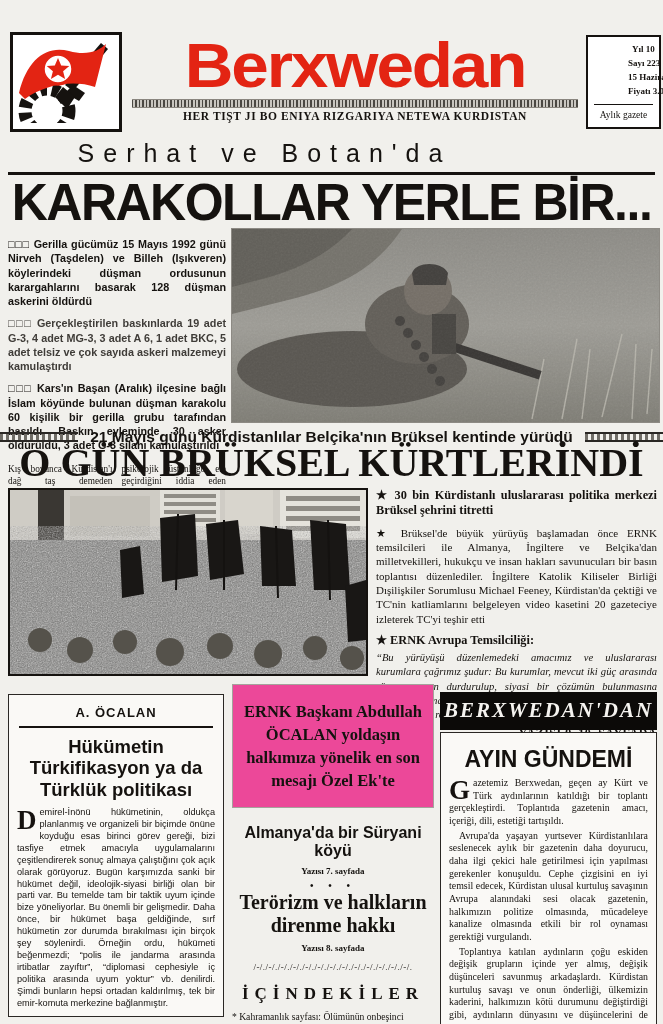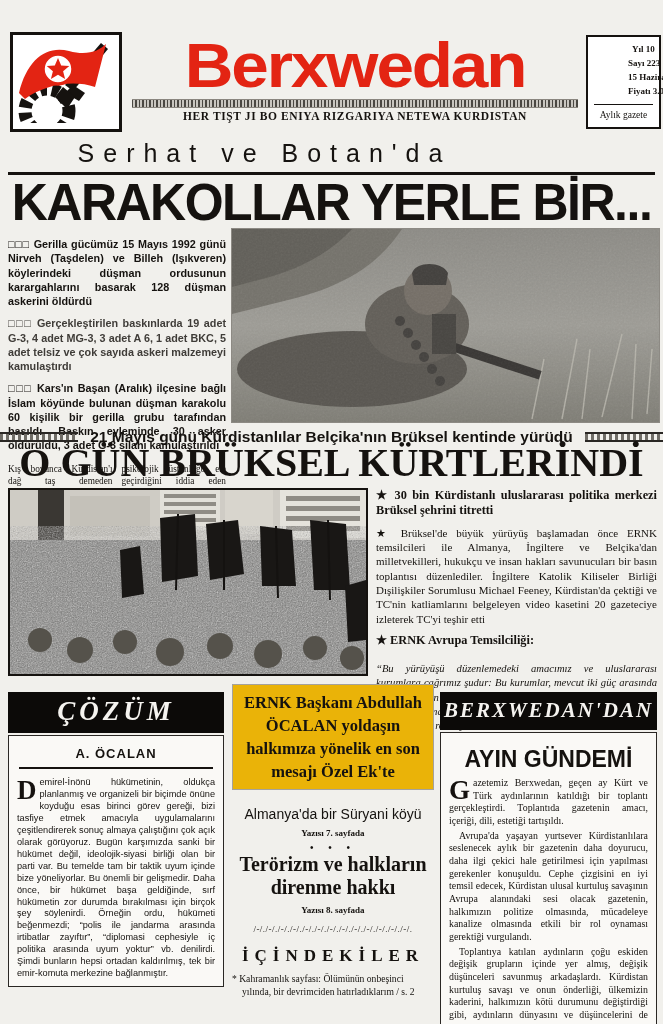--- a/index.html
+++ b/index.html
@@ -63,23 +63,23 @@
   .col1-box{border:1px solid #2a2724;background:#faf9f6;padding:8px 8px 6px;margin-top:2px;}
   .author{text-align:center;font-weight:bold;font-size:13px;letter-spacing:1px;margin-top:2px;}
   .author-rule{height:2px;background:#15120f;margin:6px 2px 8px;}
   .cozum-head{text-align:center;font-weight:bold;font-size:18.5px;line-height:1.15;margin-bottom:7px;}
   .cozum-body{font-size:9.2px;line-height:1.3;text-align:justify;}
   .cozum-body p{margin:0 0 0;}
   .dropcap{float:left;font-family:"Liberation Serif",serif;font-weight:bold;font-size:27px;
     line-height:.78;padding:3px 3px 0 0;}
 
   .col2{left:232px;top:684px;width:202px;text-align:center;}
-  .ernk-box{background:#eab308;border:1px solid #a5a29c;padding:6px 6px;
+  .ernk-box{background:#ec4899;border:1px solid #a5a29c;padding:15px 6px;
     font-family:"Liberation Serif",serif;font-weight:bold;font-size:16.5px;line-height:1.4;}
-  .c2-title1{font-weight:normal;font-size:14px;margin-top:16px;}
+  .c2-title1{font-weight:bold;font-size:16px;margin-top:16px;}
   .c2-ref{font-family:"Liberation Serif",serif;font-weight:bold;font-size:9px;margin-top:6px;}
   .c2-dots{font-size:10px;letter-spacing:6px;margin-top:4px;}
   .c2-title2{font-family:"Liberation Serif",serif;font-weight:bold;font-size:20px;line-height:1.15;margin-top:0;}
   .c2-divider{font-family:"Liberation Serif",serif;font-size:9px;letter-spacing:.5px;margin-top:9px;
     white-space:nowrap;overflow:hidden;}
   .c2-contents-title{font-family:"Liberation Serif",serif;font-weight:bold;font-size:17px;letter-spacing:6px;margin-top:12px;}
   .c2-list{text-align:left;font-family:"Liberation Serif",serif;font-size:9.6px;line-height:1.28;margin-top:7px;}
   .c2-item{padding-left:10px;text-indent:-10px;margin-bottom:1px;}
 
   .col3{left:440px;top:692px;width:217px;}
@@ -257,30 +257,30 @@
         <circle cx="258" cy="164" r="14"></circle>
       <circle cx="305" cy="158" r="12"></circle>
         <circle cx="342" cy="168" r="12"></circle>
     </g>
   </svg>
 </div>
 
 <div class="abs bstory-col">
   <div class="bpoint-bold">★ 30 bin Kürdistanlı uluslararası politika merkezi Brüksel şehrini titretti</div>
   <div class="bpoint">★ Brüksel'de büyük yürüyüş başlamadan önce ERNK temsilcileri ile Almanya, İngiltere ve Belçika'dan milletvekilleri, hukukçu ve insan hakları savunucuları bir basın toplantısı düzenlediler. İngiltere Katolik Kiliseler Birliği Dışilişkiler Sorumlusu Michael Feeney, Kürdistan'da çektiği ve TC'nin katliamlarını belgeleyen video kasetini 20 gazeteciye izleterek TC'yi teşhir etti</div>
-  <div class="bpoint-bold" style="margin-bottom:14px;">★ ERNK Avrupa Temsilciliği:</div>
+  <div class="bpoint-bold" style="margin-bottom:3px;">★ ERNK Avrupa Temsilciliği:</div>
   <div class="bquote">“Bu yürüyüşü düzenlemedeki amacımız ve uluslararası kurumlara çağrımız şudur: Bu kurumlar, mevcut iki güç arasında süren savaşın durdurulup, siyasi bir çözümün bulunmasına yardımcı olmak amacı ile gerekli girişimleri yaparak, bir arabuluculuk rolü oynamalıdır”</div>
   <div class="bfoot">YAZISI 9–10. SAYFADA</div>
 </div>
 
 <div class="abs col1">
-  <div class="banner-bar">ÇÖZÜM</div>
   <div class="col1-box">
     <div class="author">A. ÖCALAN</div>
     <div class="author-rule"></div>
+    <div class="cozum-head">Hükümetin Türkifikasyon ya da Türklük politikası</div>
     <div class="cozum-body">
       <p><span class="dropcap">D</span><span>emirel-İnönü hükümetinin, oldukça planlanmış ve organizeli bir biçimde önüne koyduğu esas birinci görev gereği, bizi tasfiye etmek amacıyla uygulamalarını çeşitlendirerek sonuç almaya çalıştığını çok açık olarak görüyoruz. Bugün karşımızda sanki bir hükümet değil, ideolojik-siyasi birliği olan bir parti var. Bu temelde tam bir taktik uyum içinde bize yöneliyorlar. Bu önemli bir gelişmedir. Daha önce, bir hükümet başa geldiğinde, sırf hükümetin zor durumda bırakılması için birçok şey söylenirdi. Örneğin ordu, hükümeti beğenmezdi; “polis ile jandarma arasında irtibatlar zayıftır”, “diplomasi cephesiyle iç politika arasında uyum yoktur” vb. denilirdi. Şimdi bunların hepsi ortadan kaldırılmış, tek bir emir-komuta merkezine bağlanmıştır.</span></p>
 
     </div>
 
   </div>
 </div>
 
 <div class="abs col2">
   <div class="ernk-box">ERNK Başkanı Abdullah ÖCALAN yoldaşın halkımıza yönelik en son mesajı Özel Ek'te</div>

